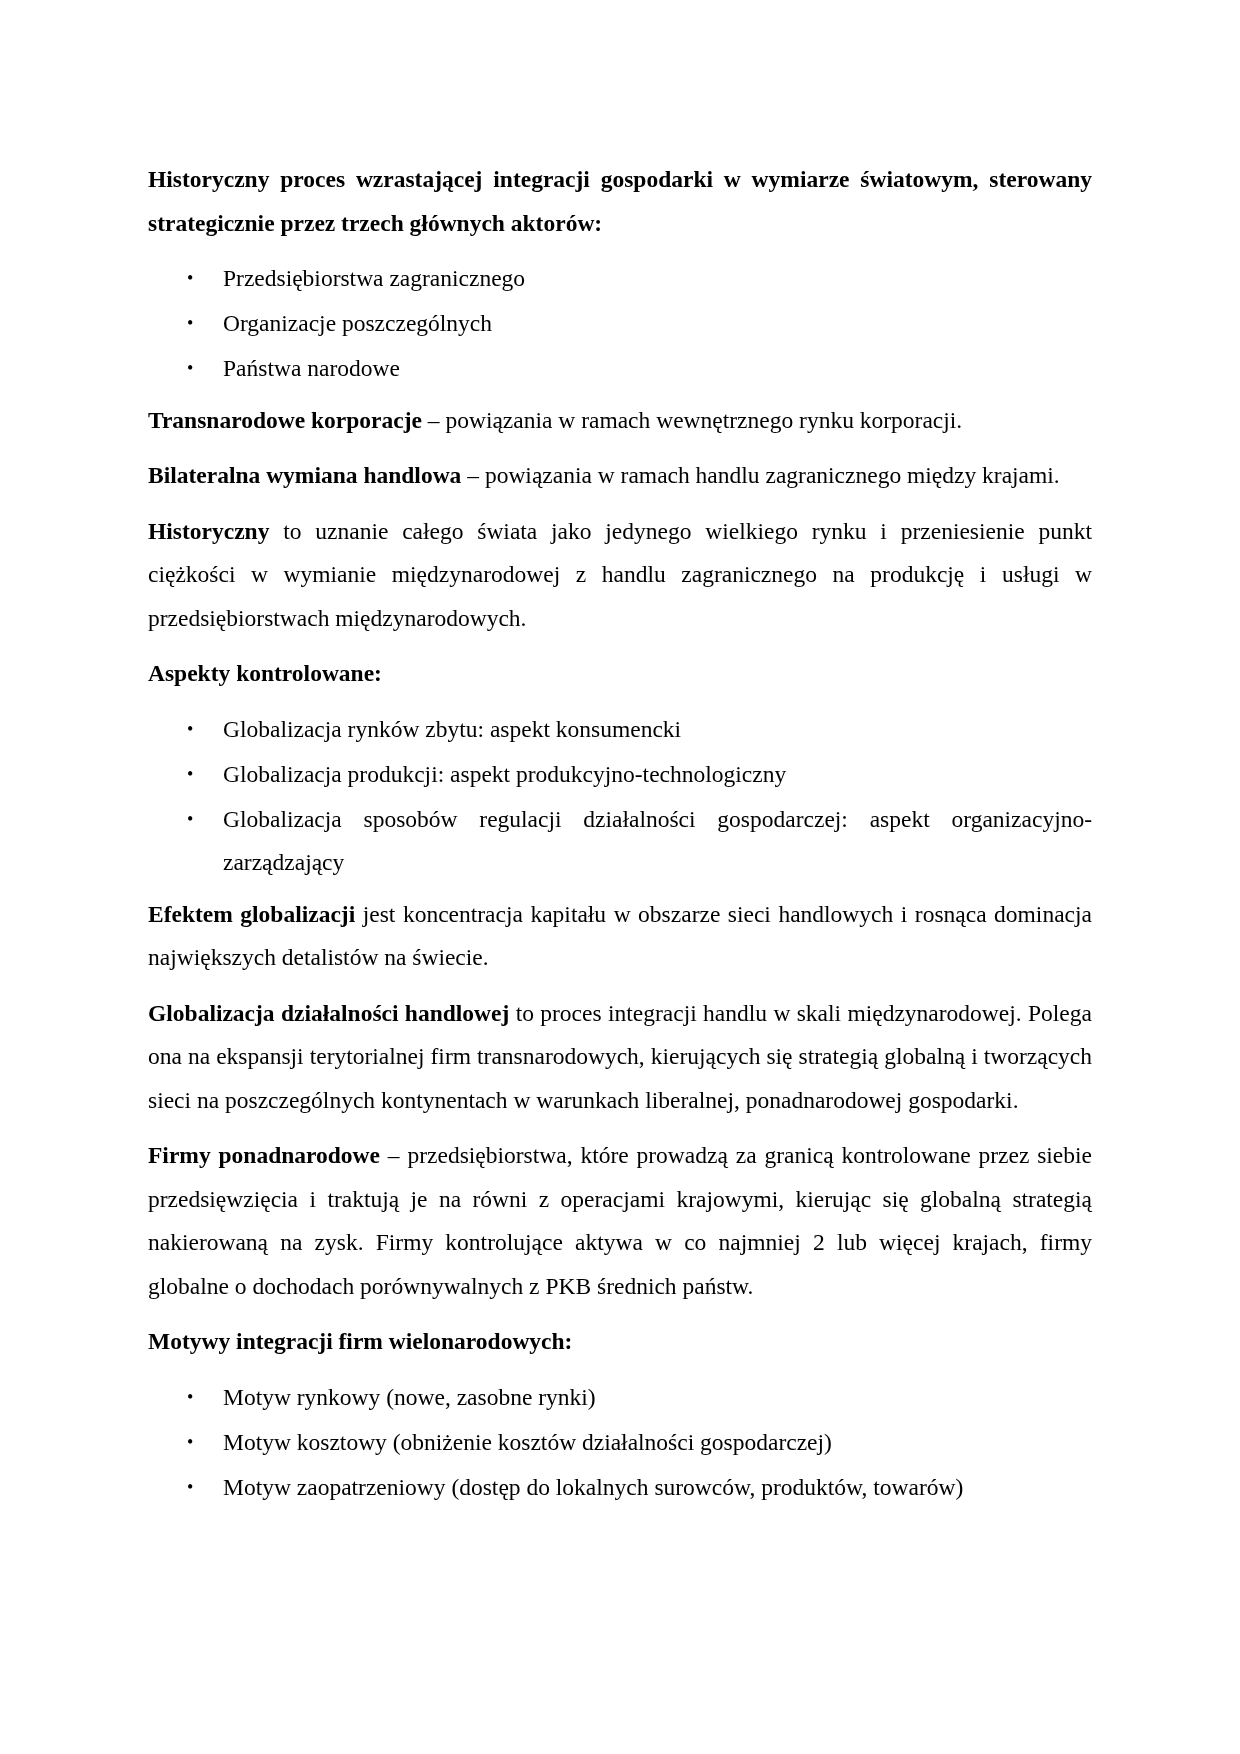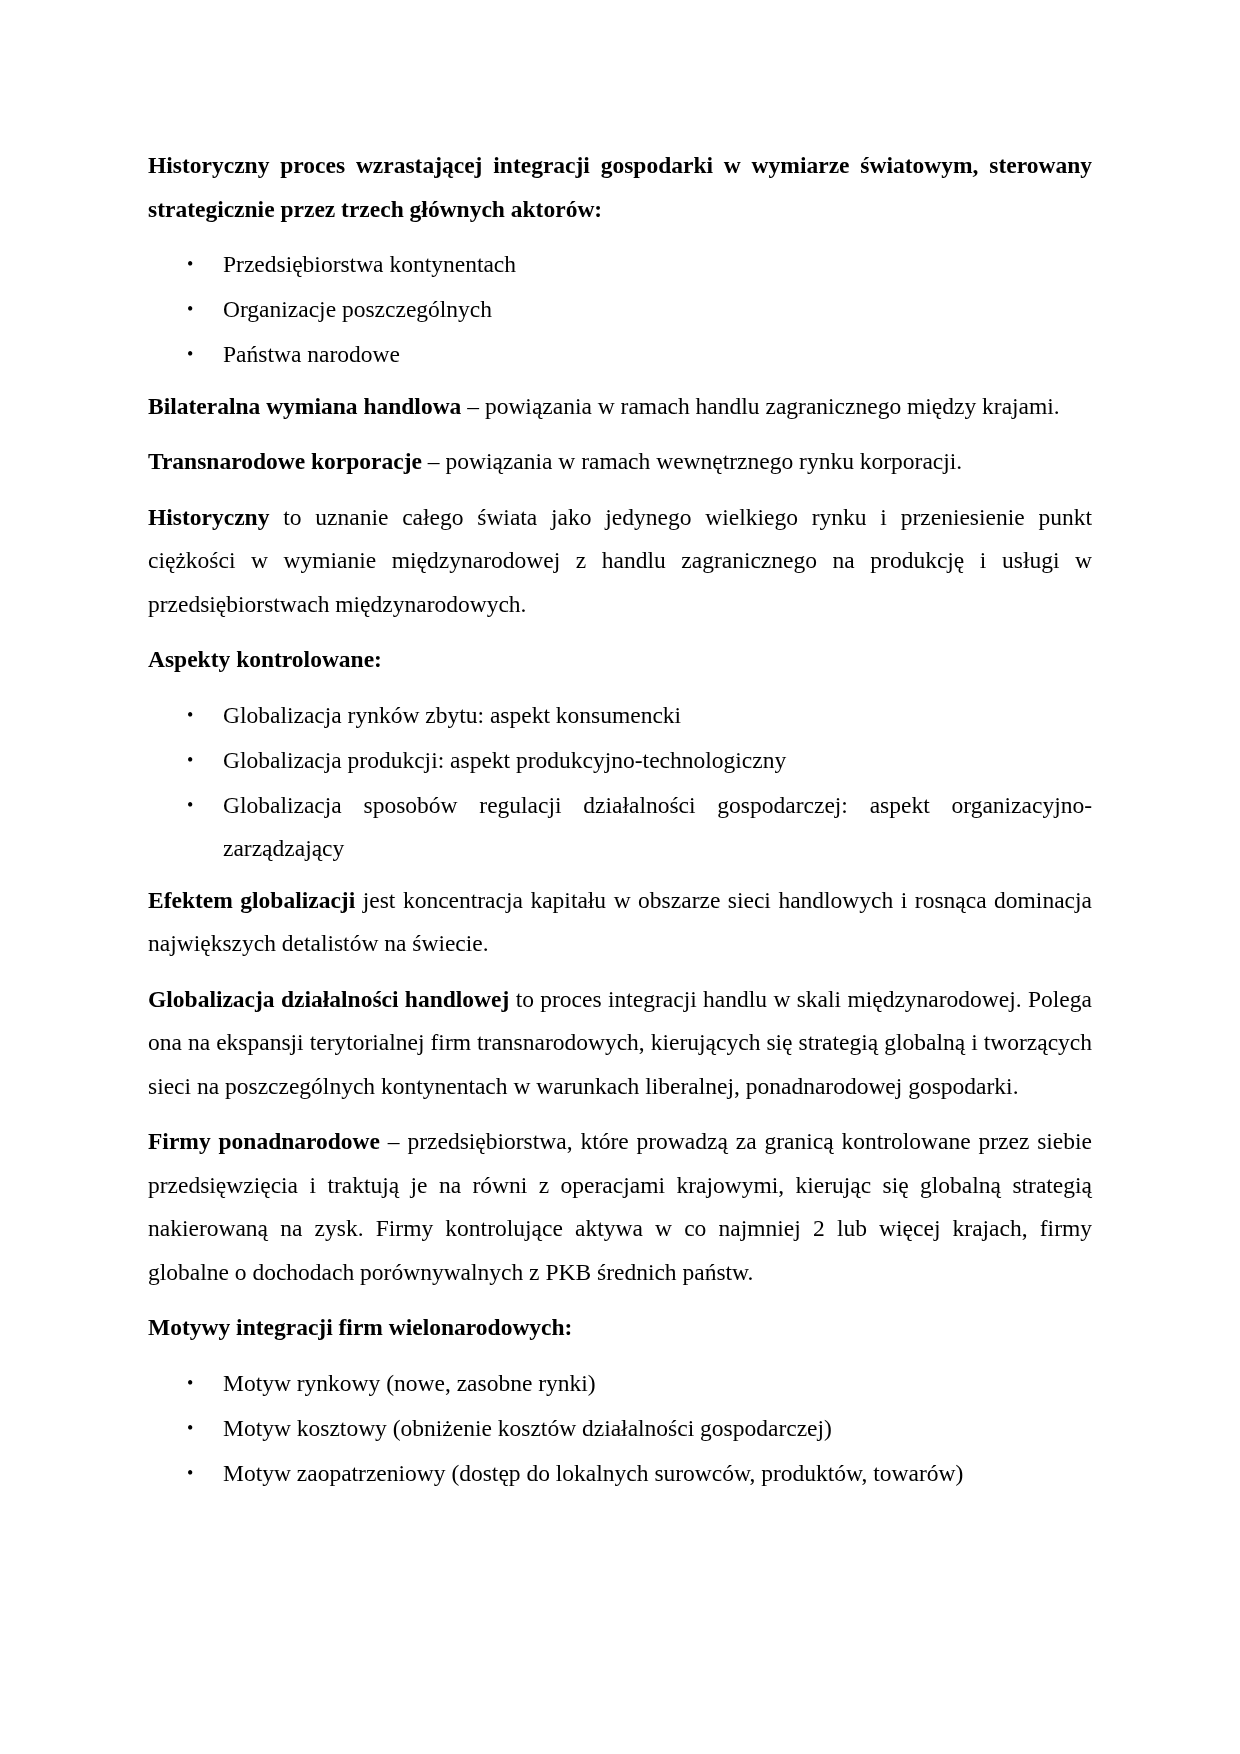--- a/index.html
+++ b/index.html
@@ -11,21 +11,21 @@
       width: 1240px;
       height: 1754px;
       position: relative;
       overflow: hidden;
       font-family: "Liberation Serif", "DejaVu Serif", serif;
       color: #000000;
     }
     .page {
       position: absolute;
       left: 148px;
-      top: 144px;
+      top: 158px;
       width: 944px;
       font-size: 23.5px;
       line-height: 43.5px;
     }
     p {
       margin: 0 0 12px 0;
       text-align: justify;
     }
     .b { font-weight: bold; }
     ul {
@@ -46,28 +46,28 @@
       font-size: 18px;
     }
   </style>
 </head>
 <body>
 
 <div class="page">
 
   <p class="b">Historyczny proces wzrastającej integracji gospodarki w wymiarze światowym, sterowany strategicznie przez trzech głównych aktorów:</p>
   <ul>
-    <li><span class="bullet">•</span><span>Przedsiębiorstwa kontynentach</span></li>
+    <li><span class="bullet">•</span><span>Przedsiębiorstwa zagranicznego</span></li>
     <li><span class="bullet">•</span><span>Organizacje poszczególnych</span></li>
     <li><span class="bullet">•</span><span>Państwa narodowe</span></li>
   </ul>
 
+  <p><span class="b">Transnarodowe korporacje</span><span> – powiązania w ramach wewnętrznego rynku korporacji.</span></p>
+
   <p><span class="b">Bilateralna wymiana handlowa</span><span> – powiązania w ramach handlu zagranicznego między krajami.</span></p>
-
-  <p><span class="b">Transnarodowe korporacje</span><span> – powiązania w ramach wewnętrznego rynku korporacji.</span></p>
 
   <p><span class="b">Historyczny</span><span> to uznanie całego świata jako jedynego wielkiego rynku i przeniesienie punkt ciężkości w wymianie międzynarodowej z handlu zagranicznego na produkcję i usługi w przedsiębiorstwach międzynarodowych.</span></p>
 
   <p class="b">Aspekty kontrolowane:</p>
   <ul>
     <li><span class="bullet">•</span><span>Globalizacja rynków zbytu: aspekt konsumencki</span></li>
     <li><span class="bullet">•</span><span>Globalizacja produkcji: aspekt produkcyjno-technologiczny</span></li>
     <li><span class="bullet">•</span><span>Globalizacja sposobów regulacji działalności gospodarczej: aspekt organizacyjno-zarządzający</span></li>
   </ul>
 

